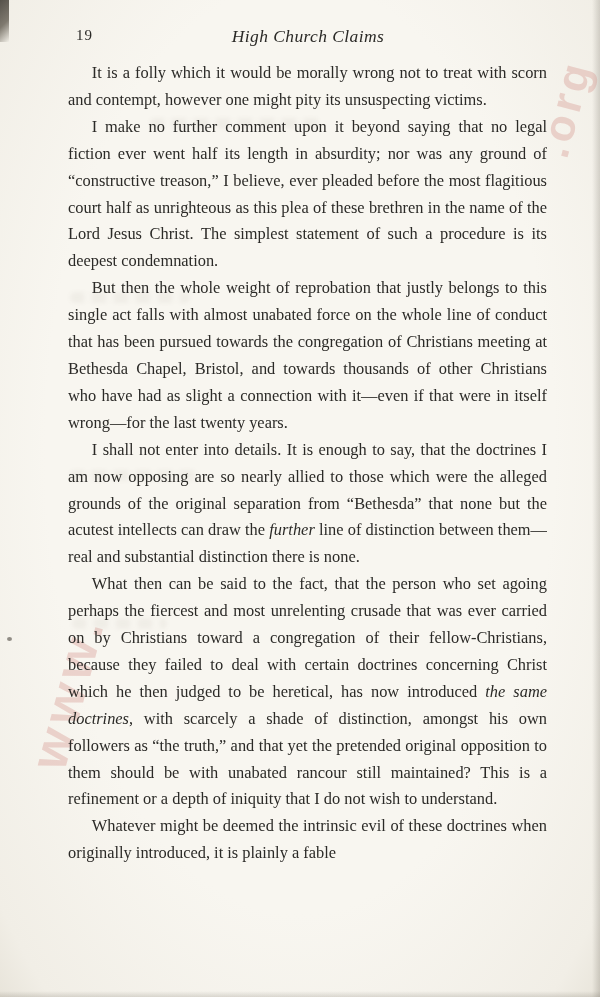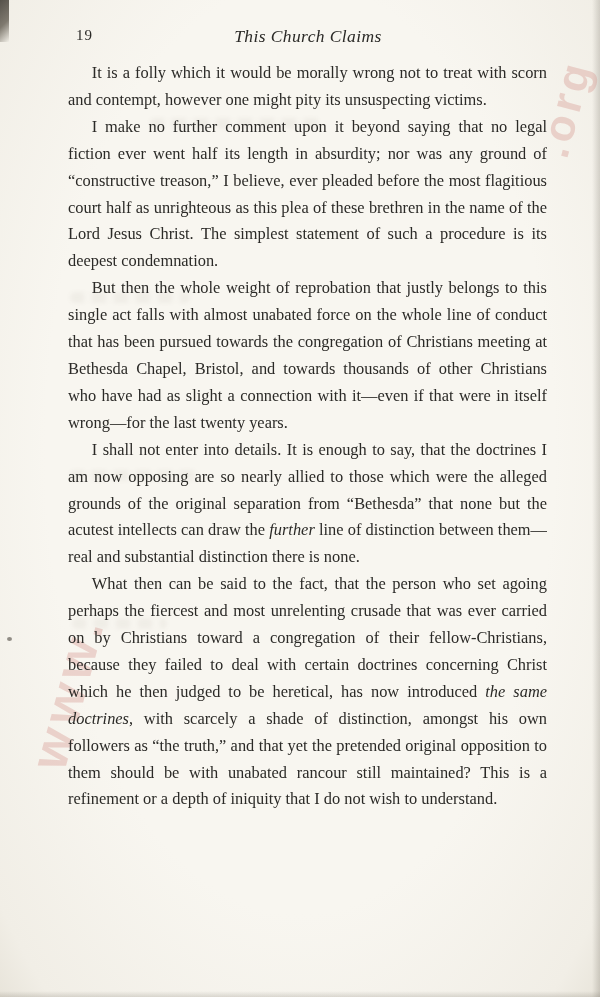--- a/index.html
+++ b/index.html
@@ -137,24 +137,25 @@
   <div class="watermark wm-start">www.</div>
   <div class="watermark wm-end">.org</div>
 
   <div class="smudge sm1"></div>
   <div class="smudge sm2"></div>
   <div class="smudge sm3"></div>
   <div class="smudge sm4"></div>
 
   <div class="header">
     <span class="page-number">19</span>
-    <span class="header-title">This Church Claims</span>
+    <span class="header-title">High Church Claims</span>
   </div>
 
   <div class="body-text">
       <p><span>It is a folly which it would be morally wrong not to treat with scorn and contempt, however one might pity its unsuspecting victims.</span></p>
       <p><span>I make no further comment upon it beyond saying that no legal fiction ever went half its length in absurdity; nor was any ground of “constructive treason,” I believe, ever pleaded before the most flagitious court half as unrighteous as this plea of these brethren in the name of the Lord Jesus Christ.  The simplest statement of such a procedure is its deepest condemnation.</span></p>
       <p><span>But then the whole weight of reprobation that justly belongs to this single act falls with almost unabated force on the whole line of conduct that has been pursued towards the congregation of Christians meeting at Bethesda Chapel, Bristol, and towards thousands of other Christians who have had as slight a connection with it—even if that were in itself wrong—for the last twenty years.</span></p>
       <p><span>I shall not enter into details.  It is enough to say, that the doctrines I am now opposing are so nearly allied to those which were the alleged grounds of the original separation from “Bethesda” that none but the acutest intellects can draw the </span><span class="it">further</span><span> line of distinction between them—real and substantial distinction there is none.</span></p>
       <p><span>What then can be said to the fact, that the person who set agoing perhaps the fiercest and most unrelenting crusade that was ever carried on by Christians toward a congregation of their fellow-Christians, because they failed to deal with certain doctrines concerning Christ which he then judged to be heretical, has now introduced </span><span class="it">the same doctrines</span><span>, with scarcely a shade of distinction, amongst his own followers as “the truth,” and that yet the pretended original opposition to them should be with unabated rancour still maintained?  This is a refinement or a depth of iniquity that I do not wish to understand.</span></p>
+      <p><span>Whatever might be deemed the intrinsic evil of these doctrines when originally introduced, it is plainly a fable</span></p>
     </div>
 
 </div>
 
 </body></html>

